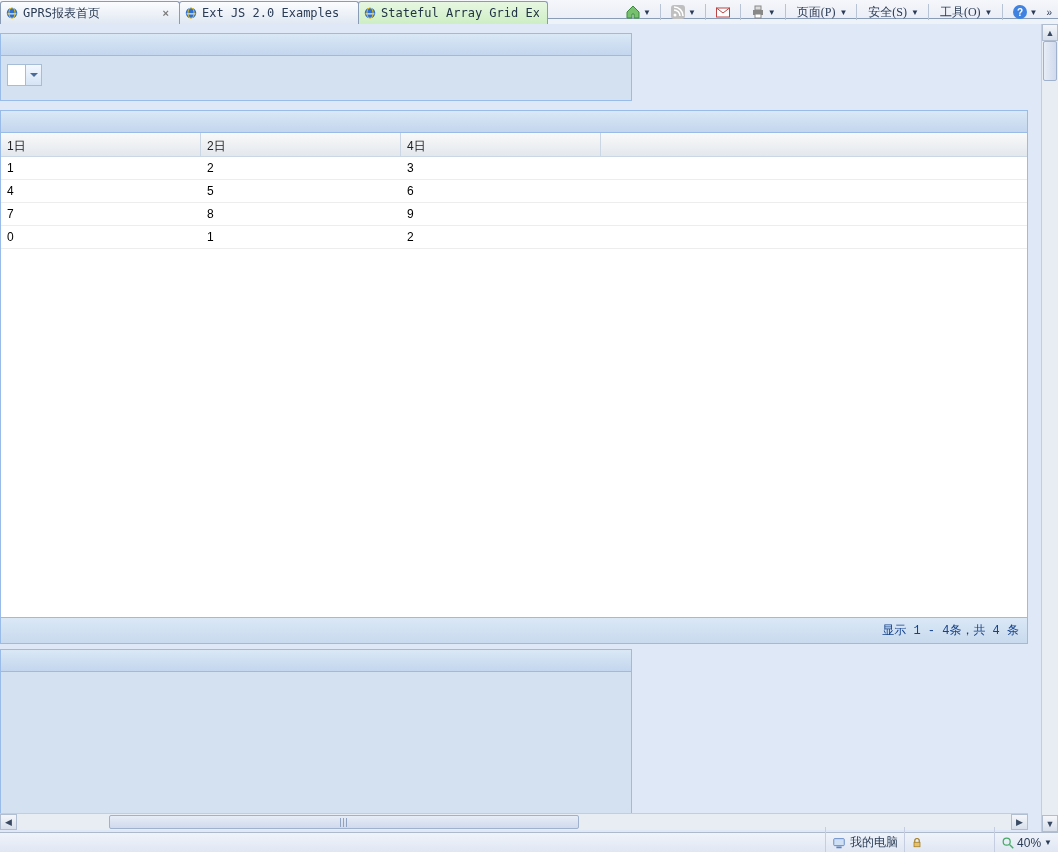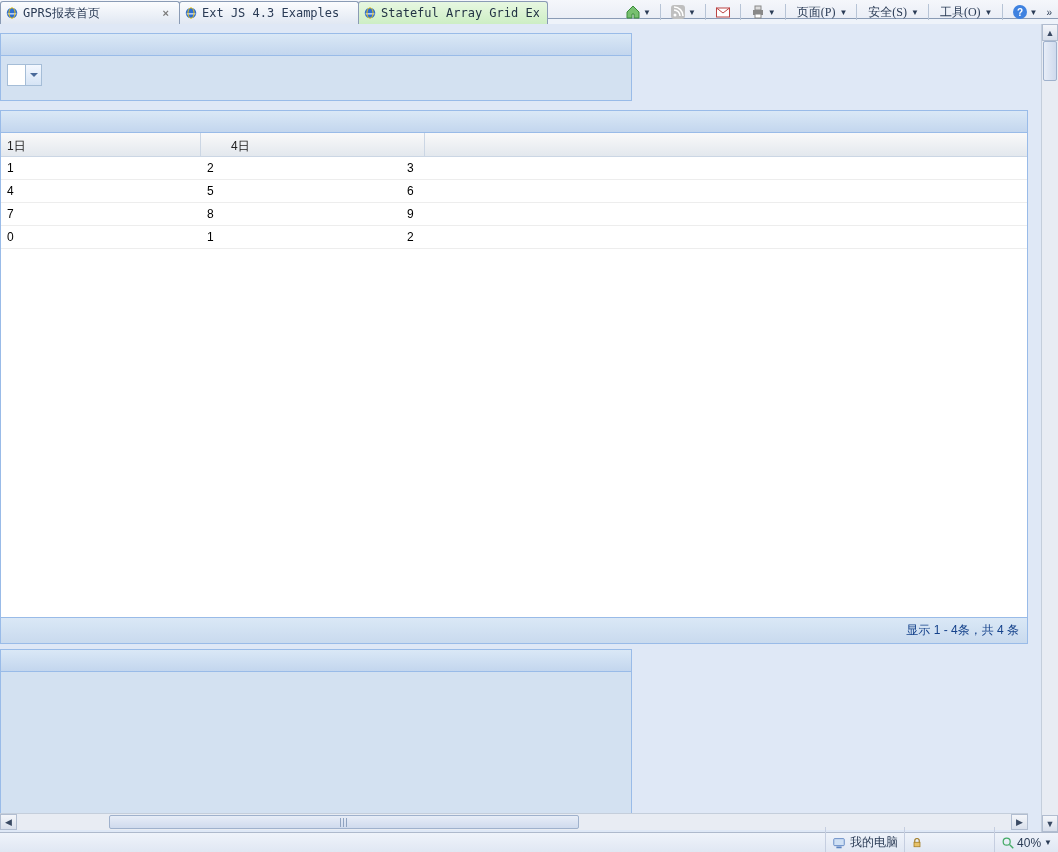--- a/index.html
+++ b/index.html
@@ -39,26 +39,26 @@
 .toppanel .hd { height:22px; background: linear-gradient(#dae8f6,#c3d6ee); border-bottom:1px solid #99bbe8; }
 .toppanel .bd { background:#d3e1f1; padding:8px 6px; }
 .combo { display:flex; height:22px; }
 .combo input { width:18px; border:1px solid #a5bdd7; border-right:none; background:#fff; font-size:12px; padding:0 2px; }
 .combo .trg { width:17px; border:1px solid #a5bdd7; background: linear-gradient(#f4f8ff,#d6e4f5); display:flex; align-items:center; justify-content:center; }
 .combo .trg svg { width:8px; height:8px; }
 
 
 .gridpanel { position:absolute; top:86px; left:0; right:13px; height:534px; border:1px solid #99bbe8; background:#fff; }
 .gridpanel .ghd { height:22px; background: linear-gradient(#dae8f6,#c3d6ee); border-bottom:1px solid #99bbe8; }
-.gridcols { display:flex; height:24px; background: linear-gradient(#f9f9f9,#e3e8ee); border-bottom:1px solid #cbd6e4;gap:24px; }
+.gridcols { display:flex; height:24px; background: linear-gradient(#f9f9f9,#e3e8ee); border-bottom:1px solid #cbd6e4; }
 .gridcol { border-right:1px solid #cbd6e4; padding: 5px 6px 0 6px; color:#222; white-space:nowrap; overflow:hidden; }
 .gridbody { }
 .gridrow { display:flex; height:23px; border-bottom:1px solid #ededed; }
 .gridcell { padding:4px 6px 0 6px; white-space:nowrap; overflow:hidden; }
-.gridfoot { position:absolute; bottom:0; left:0; right:0; height:26px; background: linear-gradient(#dae8f6,#c9daee); border-top:1px solid #99bbe8; display:flex; align-items:center; justify-content:flex-end; padding-right:8px; color:#15428b; font-family:Liberation Sans, sans-serif; }
+.gridfoot { position:absolute; bottom:0; left:0; right:0; height:26px; background: linear-gradient(#dae8f6,#c9daee); border-top:1px solid #99bbe8; display:flex; align-items:center; justify-content:flex-end; padding-right:8px; color:#15428b; font-family:Liberation Mono, monospace; }
 
 
 .lowc { position:absolute; top:625px; left:0; width:632px; height:180px; border:1px solid #99bbe8; background:#d3e1f1; }
 .lowc .hd { height:22px; background: linear-gradient(#dae8f6,#c3d6ee); border-bottom:1px solid #99bbe8; }
 
 
 .hscroll { position:absolute; left:0; right:13px; bottom:0; height:17px; background:#e8ecf3; border-top:1px solid #c4cedb; display:flex; }
 .hscroll .arrow { width:17px; background: linear-gradient(#f4f6fa,#d9e0ec); border:1px solid #b1bdd0; color:#3a4a63; font-size:9px; display:flex; align-items:center; justify-content:center; }
 .hscroll .track { flex:1; position:relative; }
 .hscroll .thumb { position:absolute; top:1px; bottom:1px; left:92px; width:470px; background: linear-gradient(#e7edf7,#cfdaed); border:1px solid #9fb1cc; border-radius:2px; }
@@ -86,21 +86,21 @@
       </svg>
     <span class="tlabel">GPRS报表首页</span>
     <span class="tclose">×</span>
   </div>
   <div class="tab inactive">
     <svg class="ie-icon" viewBox="0 0 16 16">
         <circle cx="8" cy="8" r="6" class="ic-ie"></circle>
         <path d="M3 9h10" stroke="#fff" stroke-width="1.2"></path>
         <ellipse cx="8" cy="8" rx="3.5" ry="6" fill="none" stroke="#fc0" stroke-width="1"></ellipse>
       </svg>
-    <span class="tlabel">Ext JS 4.3 Examples</span>
+    <span class="tlabel">Ext JS 2.0 Examples</span>
   </div>
   <div class="tab active">
     <svg class="ie-icon" viewBox="0 0 16 16">
         <circle cx="8" cy="8" r="6" class="ic-ie"></circle>
         <path d="M3 9h10" stroke="#fff" stroke-width="1.2"></path>
         <ellipse cx="8" cy="8" rx="3.5" ry="6" fill="none" stroke="#fc0" stroke-width="1"></ellipse>
       </svg>
     <span class="tlabel">Stateful Array Grid Ex...</span>
   </div>
 
@@ -178,20 +178,21 @@
               </svg>
           </div>
         </div>
       </div>
     </div>
 
     <div class="gridpanel">
       <div class="ghd"></div>
       <div class="gridcols" id="gridcols">
           <div class="gridcol" style="width: 200px;">1日</div>
+          <div class="gridcol" style="width: 200px;">2日</div>
           <div class="gridcol" style="width: 200px;">4日</div>
           <div class="gridcol" style="flex: 1 1 0%; border-right: none;"></div>
         </div>
       <div class="gridbody" id="gridbody">
           <div class="gridrow">
             <div class="gridcell" style="width: 200px;">1</div>
             <div class="gridcell" style="width: 200px;">2</div>
             <div class="gridcell" style="width: 200px;">3</div>
             <div class="gridcell" style="width: 200px;"></div>
             <div class="gridcell" style="width: 195px;"></div>

